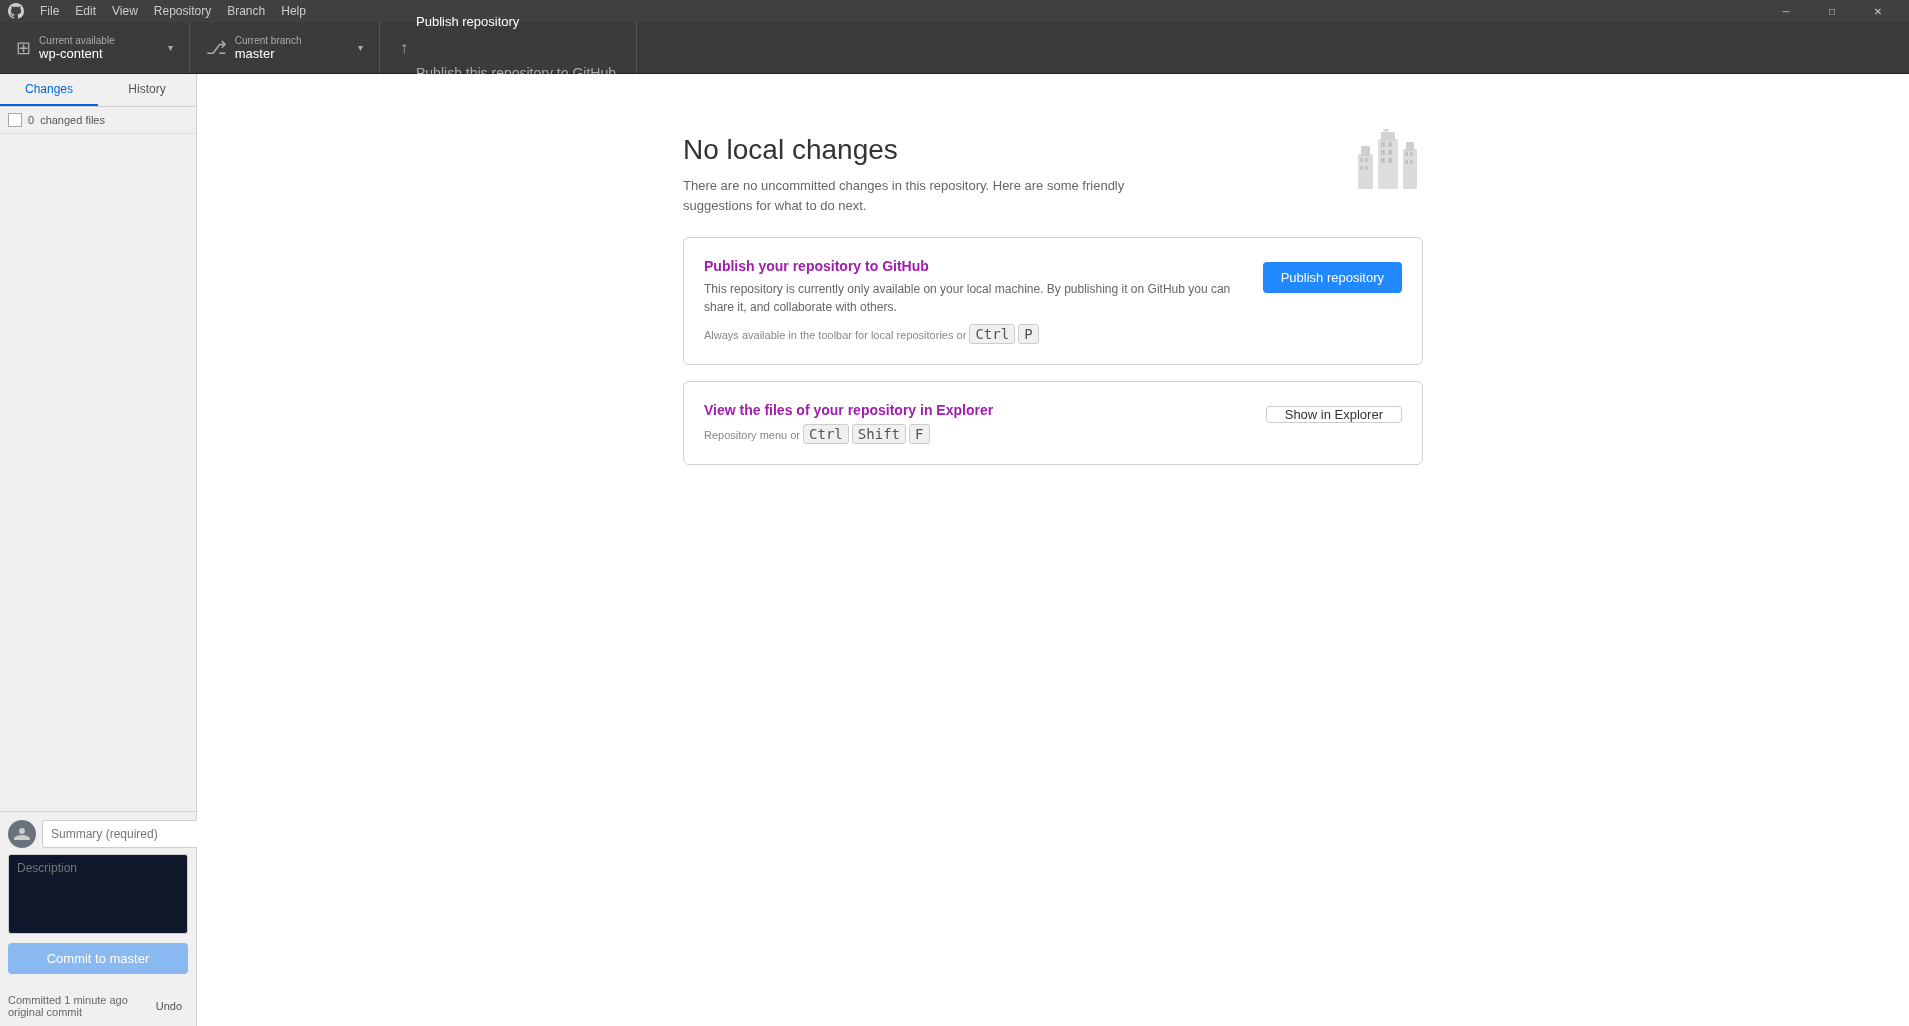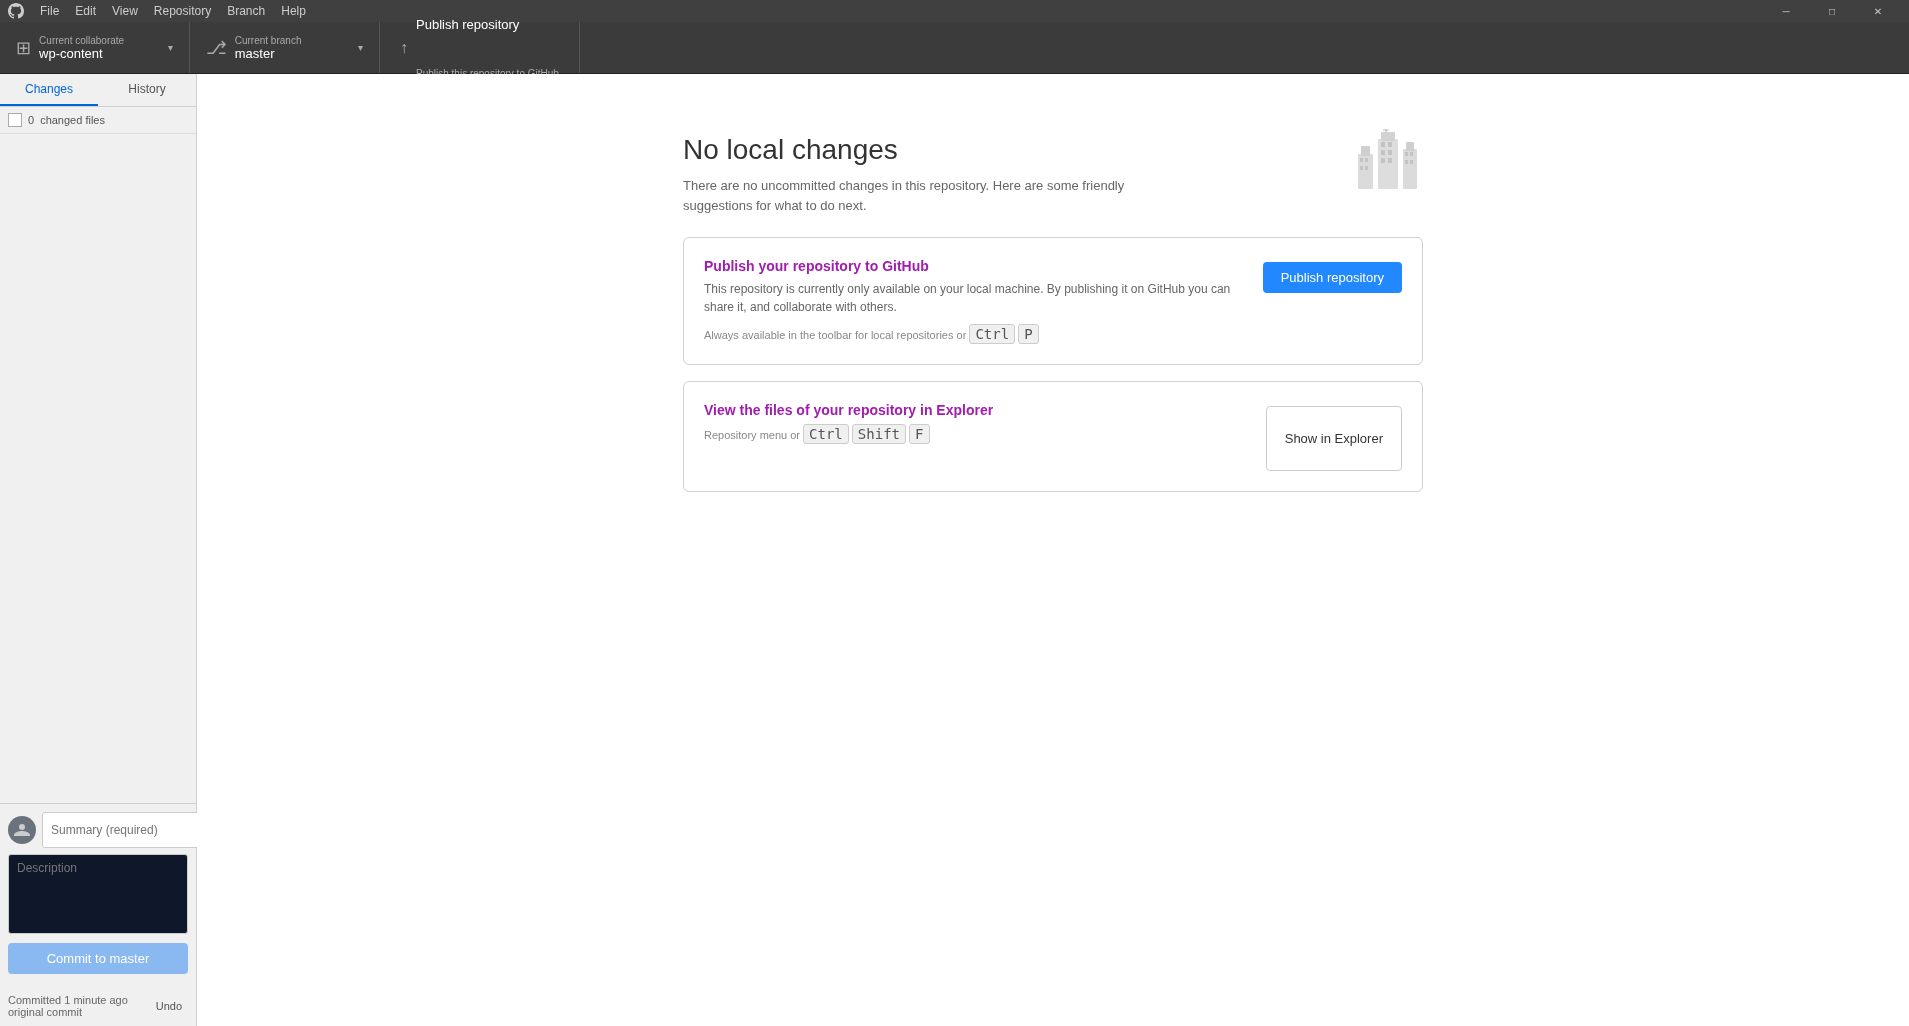--- a/index.html
+++ b/index.html
@@ -71,21 +71,21 @@
       align-items: center;
       padding: 0 20px;
       cursor: pointer;
       gap: 8px;
       color: #fff;
       border-right: 1px solid #555;
     }
     .toolbar-publish .pub-icon { color: #aaa; font-size: 16px; }
     .toolbar-publish .pub-text { display: flex; flex-direction: column; }
     .toolbar-publish .pub-label { font-size: 13px; color: #fff; font-weight: 500; }
-    .toolbar-publish .pub-sub { font-size: 10px; color: #aaa; margin-top: 36px; }
+    .toolbar-publish .pub-sub { font-size: 14px; color: #aaa; margin-top: 36px; }
 
     
     .main-layout {
       display: flex;
       height: calc(1026px - 22px - 52px);
     }
 
     
     .sidebar {
       width: 197px;
@@ -156,21 +156,21 @@
       background: #6a737d;
       flex-shrink: 0;
       display: flex;
       align-items: center;
       justify-content: center;
       color: #fff;
       font-size: 14px;
     }
     .summary-input {
       flex: 1;
-      height: 36px;
+      height: 28px;
       border: 1px solid #ccc;
       border-radius: 3px;
       padding: 0 8px;
       font-size: 12px;
       background: #fff;
       outline: none;
     }
     .description-textarea {
       width: 100%;
       height: 80px;
@@ -304,21 +304,21 @@
       font-size: 13px;
       font-weight: 500;
       cursor: pointer;
       white-space: nowrap;
     }
     .btn-secondary {
       background: #fff;
       color: #333;
       border: 1px solid #ccc;
       border-radius: 4px;
-      padding: 24px 18px;
+      padding: 0 18px;
       font-size: 13px;
       cursor: pointer;
       white-space: nowrap;
     }
   </style>
 </head>
 <body>
 
 <div class="menu-bar">
   <span class="logo">
@@ -336,21 +336,21 @@
     <div class="win-btn">─</div>
     <div class="win-btn">□</div>
     <div class="win-btn close">✕</div>
   </div>
 </div>
 
 <div class="toolbar">
   <div class="toolbar-section">
     <span class="icon">⊞</span>
     <div class="text-group">
-      <span class="label">Current collaborate</span>
+      <span class="label">Current available</span>
       <span class="value">wp-content</span>
     </div>
     <span class="chevron">▾</span>
   </div>
   <div class="toolbar-section">
     <span class="icon">⎇</span>
     <div class="text-group">
       <span class="label">Current branch</span>
       <span class="value">master</span>
     </div>

